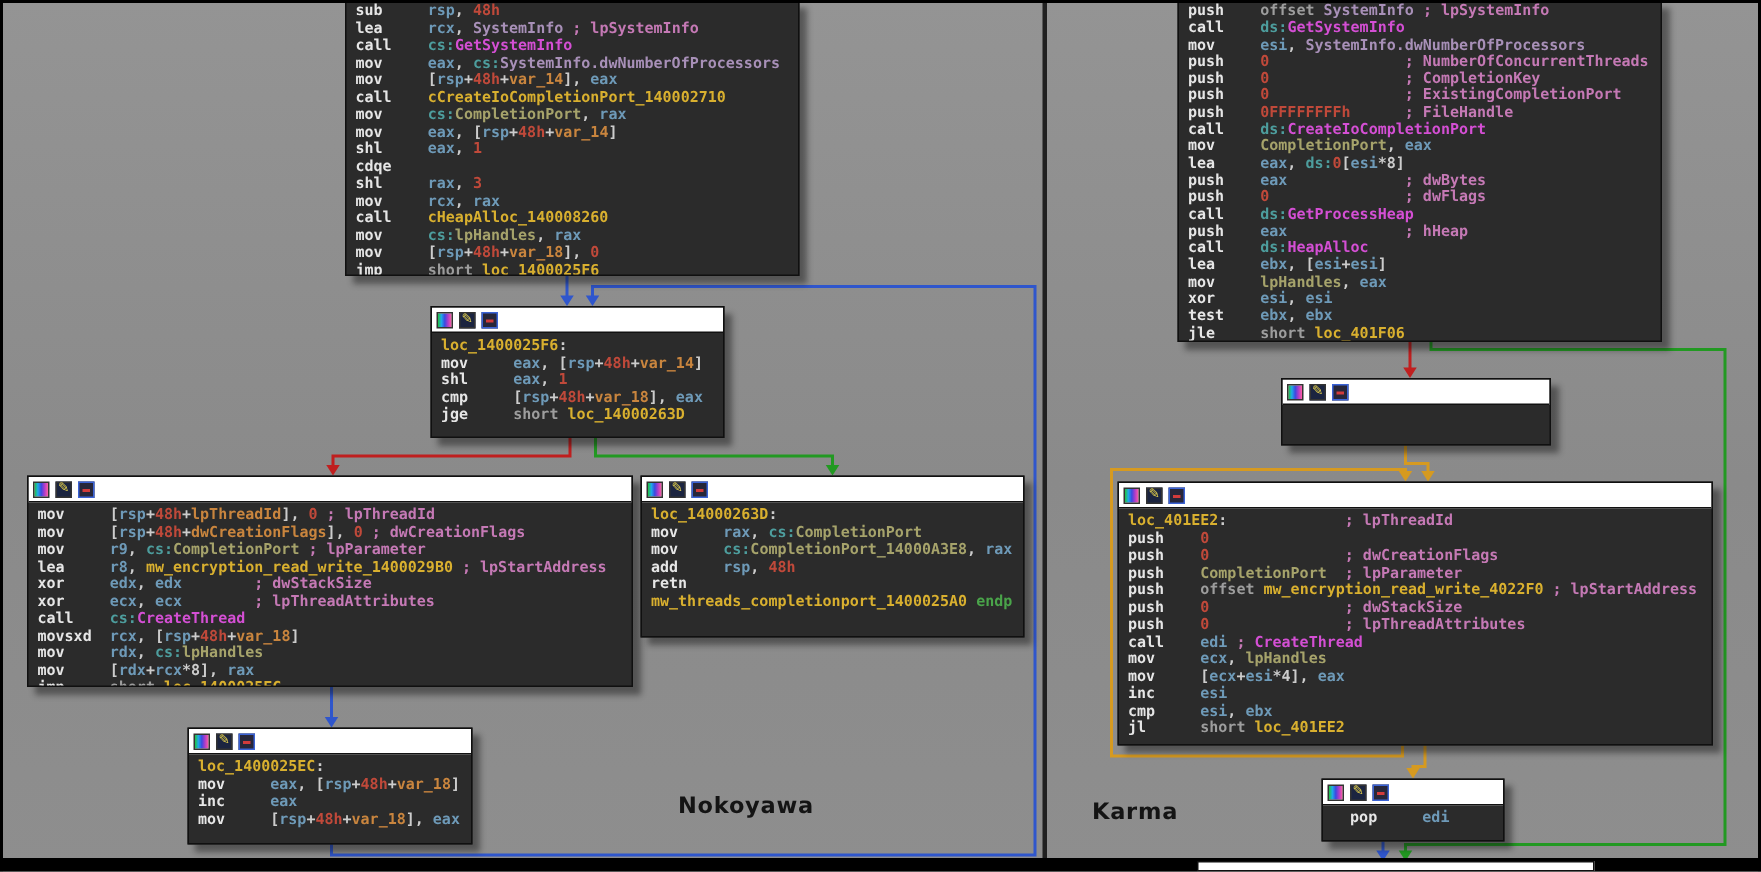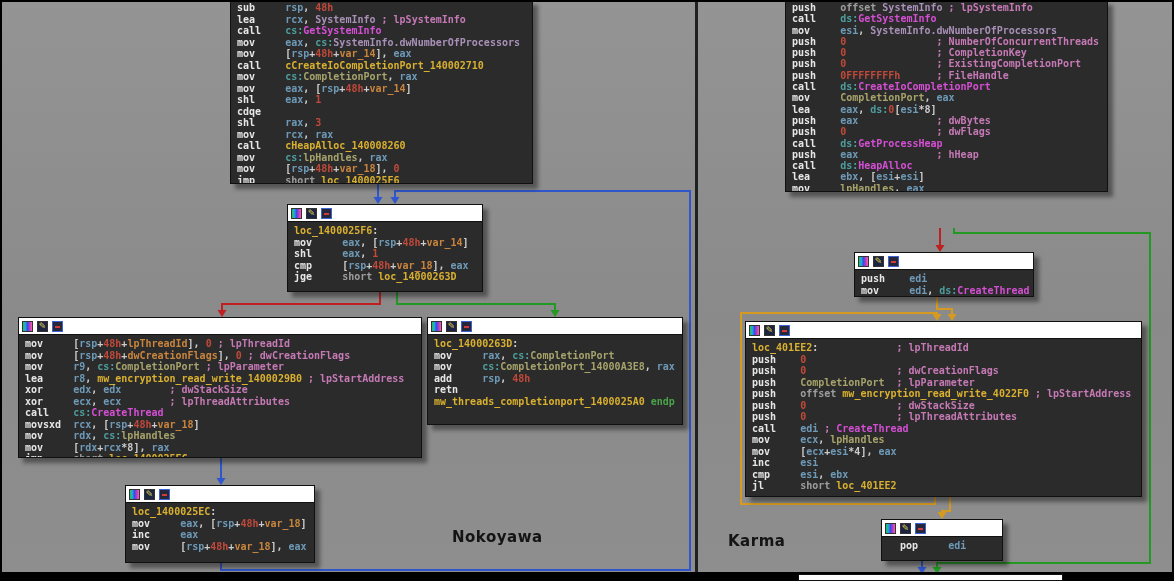--- a/index.html
+++ b/index.html
@@ -112,30 +112,29 @@
     </div>
   <div class="node" data-block="nokoyawa-counter-inc" style="left:125px;top:485px;width:190px;height:78px">
       <div class="titlebar">
         <span class="nicon i-color"></span>
         <span class="nicon i-edit">✎</span>
         <span class="nicon i-comment"></span>
       </div>
       <div class="code"><div><span class="tk-l">loc_1400025EC</span><span class="tk-d">:</span></div><div><span class="tk-m">mov</span><span class="tk-d">     </span><span class="tk-r">eax</span><span class="tk-d">, [</span><span class="tk-r">rsp</span><span class="tk-d">+</span><span class="tk-n">48h</span><span class="tk-d">+</span><span class="tk-v">var_18</span><span class="tk-d">]</span></div><div><span class="tk-m">inc</span><span class="tk-d">     </span><span class="tk-r">eax</span></div><div><span class="tk-m">mov</span><span class="tk-d">     [</span><span class="tk-r">rsp</span><span class="tk-d">+</span><span class="tk-n">48h</span><span class="tk-d">+</span><span class="tk-v">var_18</span><span class="tk-d">], </span><span class="tk-r">eax</span></div></div>
     </div>
 
-  <div class="node" data-block="karma-entry" style="left:785px;top:0;width:323px;height:192px">
+  <div class="node" data-block="karma-entry" style="left:785px;top:0;width:323px;height:228px">
       <div class="code"><div><span class="tk-m">push</span><span class="tk-d">    </span><span class="tk-k">offset </span><span class="tk-s">SystemInfo</span><span class="tk-d"> </span><span class="tk-c">; lpSystemInfo</span></div><div><span class="tk-m">call</span><span class="tk-d">    </span><span class="tk-e">ds:</span><span class="tk-a">GetSystemInfo</span></div><div><span class="tk-m">mov</span><span class="tk-d">     </span><span class="tk-r">esi</span><span class="tk-d">, </span><span class="tk-s">SystemInfo.dwNumberOfProcessors</span></div><div><span class="tk-m">push</span><span class="tk-d">    </span><span class="tk-n">0</span><span class="tk-d">               </span><span class="tk-c">; NumberOfConcurrentThreads</span></div><div><span class="tk-m">push</span><span class="tk-d">    </span><span class="tk-n">0</span><span class="tk-d">               </span><span class="tk-c">; CompletionKey</span></div><div><span class="tk-m">push</span><span class="tk-d">    </span><span class="tk-n">0</span><span class="tk-d">               </span><span class="tk-c">; ExistingCompletionPort</span></div><div><span class="tk-m">push</span><span class="tk-d">    </span><span class="tk-n">0FFFFFFFFh</span><span class="tk-d">      </span><span class="tk-c">; FileHandle</span></div><div><span class="tk-m">call</span><span class="tk-d">    </span><span class="tk-e">ds:</span><span class="tk-a">CreateIoCompletionPort</span></div><div><span class="tk-m">mov</span><span class="tk-d">     </span><span class="tk-g">CompletionPort</span><span class="tk-d">, </span><span class="tk-r">eax</span></div><div><span class="tk-m">lea</span><span class="tk-d">     </span><span class="tk-r">eax</span><span class="tk-d">, </span><span class="tk-e">ds:</span><span class="tk-n">0</span><span class="tk-d">[</span><span class="tk-r">esi</span><span class="tk-d">*8]</span></div><div><span class="tk-m">push</span><span class="tk-d">    </span><span class="tk-r">eax</span><span class="tk-d">             </span><span class="tk-c">; dwBytes</span></div><div><span class="tk-m">push</span><span class="tk-d">    </span><span class="tk-n">0</span><span class="tk-d">               </span><span class="tk-c">; dwFlags</span></div><div><span class="tk-m">call</span><span class="tk-d">    </span><span class="tk-e">ds:</span><span class="tk-a">GetProcessHeap</span></div><div><span class="tk-m">push</span><span class="tk-d">    </span><span class="tk-r">eax</span><span class="tk-d">             </span><span class="tk-c">; hHeap</span></div><div><span class="tk-m">call</span><span class="tk-d">    </span><span class="tk-e">ds:</span><span class="tk-a">HeapAlloc</span></div><div><span class="tk-m">lea</span><span class="tk-d">     </span><span class="tk-r">ebx</span><span class="tk-d">, [</span><span class="tk-r">esi</span><span class="tk-d">+</span><span class="tk-r">esi</span><span class="tk-d">]</span></div><div><span class="tk-m">mov</span><span class="tk-d">     </span><span class="tk-g">lpHandles</span><span class="tk-d">, </span><span class="tk-r">eax</span></div><div><span class="tk-m">xor</span><span class="tk-d">     </span><span class="tk-r">esi</span><span class="tk-d">, </span><span class="tk-r">esi</span></div><div><span class="tk-m">test</span><span class="tk-d">    </span><span class="tk-r">ebx</span><span class="tk-d">, </span><span class="tk-r">ebx</span></div><div><span class="tk-m">jle</span><span class="tk-d">     </span><span class="tk-k">short </span><span class="tk-l">loc_401F06</span></div></div>
     </div>
   <div class="node" data-block="karma-push-edi" style="left:854px;top:252px;width:180px;height:45px">
       <div class="titlebar">
         <span class="nicon i-color"></span>
         <span class="nicon i-edit">✎</span>
         <span class="nicon i-comment"></span>
       </div>
-      <div class="code"><div><span class="tk-m">push</span><span class="tk-d">    </span><span class="tk-r">edi</span></div><div><span class="tk-m">mov</span><span class="tk-d">     </span><span class="tk-r">edi</span><span class="tk-d">, </span><span class="tk-e">ds:</span><span class="tk-a">CreateThread</span></div></div>
     </div>
   <div class="node" data-block="karma-thread-loop" style="left:745px;top:321px;width:397px;height:176px">
       <div class="titlebar">
         <span class="nicon i-color"></span>
         <span class="nicon i-edit">✎</span>
         <span class="nicon i-comment"></span>
       </div>
       <div class="code"><div><span class="tk-l">loc_401EE2</span><span class="tk-d">:             </span><span class="tk-c">; lpThreadId</span></div><div><span class="tk-m">push</span><span class="tk-d">    </span><span class="tk-n">0</span></div><div><span class="tk-m">push</span><span class="tk-d">    </span><span class="tk-n">0</span><span class="tk-d">               </span><span class="tk-c">; dwCreationFlags</span></div><div><span class="tk-m">push</span><span class="tk-d">    </span><span class="tk-g">CompletionPort</span><span class="tk-d">  </span><span class="tk-c">; lpParameter</span></div><div><span class="tk-m">push</span><span class="tk-d">    </span><span class="tk-k">offset </span><span class="tk-l">mw_encryption_read_write_4022F0</span><span class="tk-d"> </span><span class="tk-c">; lpStartAddress</span></div><div><span class="tk-m">push</span><span class="tk-d">    </span><span class="tk-n">0</span><span class="tk-d">               </span><span class="tk-c">; dwStackSize</span></div><div><span class="tk-m">push</span><span class="tk-d">    </span><span class="tk-n">0</span><span class="tk-d">               </span><span class="tk-c">; lpThreadAttributes</span></div><div><span class="tk-m">call</span><span class="tk-d">    </span><span class="tk-r">edi</span><span class="tk-c"> ; </span><span class="tk-a">CreateThread</span></div><div><span class="tk-m">mov</span><span class="tk-d">     </span><span class="tk-r">ecx</span><span class="tk-d">, </span><span class="tk-g">lpHandles</span></div><div><span class="tk-m">mov</span><span class="tk-d">     [</span><span class="tk-r">ecx</span><span class="tk-d">+</span><span class="tk-r">esi</span><span class="tk-d">*4], </span><span class="tk-r">eax</span></div><div><span class="tk-m">inc</span><span class="tk-d">     </span><span class="tk-r">esi</span></div><div><span class="tk-m">cmp</span><span class="tk-d">     </span><span class="tk-r">esi</span><span class="tk-d">, </span><span class="tk-r">ebx</span></div><div><span class="tk-m">jl</span><span class="tk-d">      </span><span class="tk-k">short </span><span class="tk-l">loc_401EE2</span></div></div>
     </div>
   <div class="node" data-block="karma-pop-edi" style="left:881px;top:519px;width:122px;height:42px">

